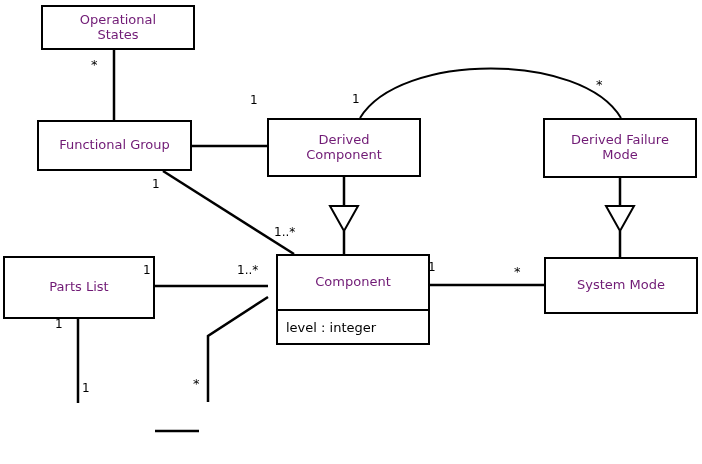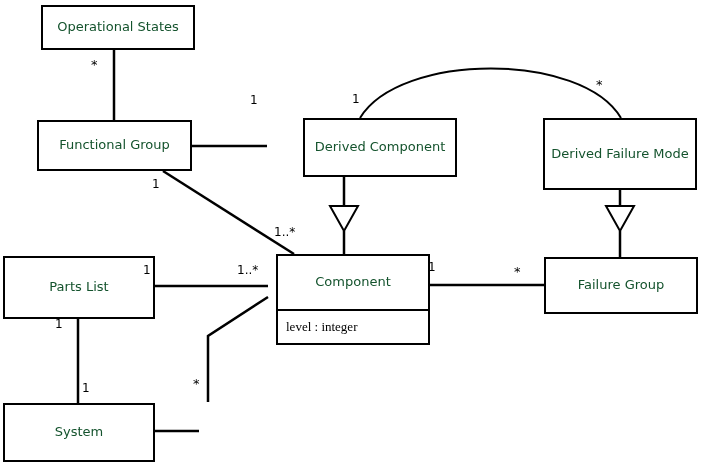--- a/index.html
+++ b/index.html
@@ -32,35 +32,34 @@
     flex-direction: column;
     z-index: 2;
   }
   .uml-name-compartment {
     flex: 1 1 auto;
     display: flex;
     align-items: center;
     justify-content: center;
     text-align: center;
     font-size: 13px;
-    color: #14532d;
+    color: #701a75;
     line-height: 1.15;
-    padding: 0 0;
+    padding: 0 20px;
   }
   .uml-attr-compartment {
     border-top: 2px solid #000000;
     display: flex;
     align-items: center;
     justify-content: flex-start;
     font-size: 13px;
     color: #000000;
     padding: 16px 8px;
     height: 28px;
     box-sizing: border-box;
-    font-family: Liberation Serif, serif;
   }
   .mult-label {
     position: absolute;
     font-size: 12px;
     color: #000000;
     white-space: nowrap;
     z-index: 3;
     line-height: 1;
   }
   .mult-label.star {
@@ -102,44 +101,41 @@
   </svg>
 
   <div class="uml-class" style="left:41px; top:5px; width:154px; height:45px;">
     <div class="uml-name-compartment">Operational States</div>
   </div>
 
   <div class="uml-class" style="left:37px; top:120px; width:155px; height:51px;">
     <div class="uml-name-compartment">Functional Group</div>
   </div>
 
-  <div class="uml-class" style="left:267px; top:118px; width:154px; height:59px;margin-left:36px;">
+  <div class="uml-class" style="left:267px; top:118px; width:154px; height:59px;">
     <div class="uml-name-compartment">Derived Component</div>
   </div>
 
-  <div class="uml-class" style="left:543px; top:118px; width:154px; height:72px;">
+  <div class="uml-class" style="left:543px; top:118px; width:154px; height:60px;">
     <div class="uml-name-compartment">Derived Failure Mode</div>
   </div>
 
   <div class="uml-class" style="left:3px; top:256px; width:152px; height:63px;">
     <div class="uml-name-compartment">Parts List</div>
   </div>
 
   <div class="uml-class" style="left:276px; top:254px; width:154px; height:91px;">
     <div class="uml-name-compartment">Component</div>
     <div class="uml-attr-compartment">level : integer</div>
   </div>
 
   <div class="uml-class" style="left:544px; top:257px; width:154px; height:57px;">
-    <div class="uml-name-compartment">Failure Group</div>
+    <div class="uml-name-compartment">System Mode</div>
   </div>
 
-  <div class="uml-class" style="left:3px; top:403px; width:152px; height:59px;">
-    <div class="uml-name-compartment">System</div>
-  </div>
 
 
   <div class="mult-label star" style="left:91px;  top:58px;">*</div>
 
   <div class="mult-label" style="left:250px; top:94px;">1</div>
 
   <div class="mult-label" style="left:352px; top:93px;">1</div>
 
   <div class="mult-label star" style="left:596px; top:78px;">*</div>
 

